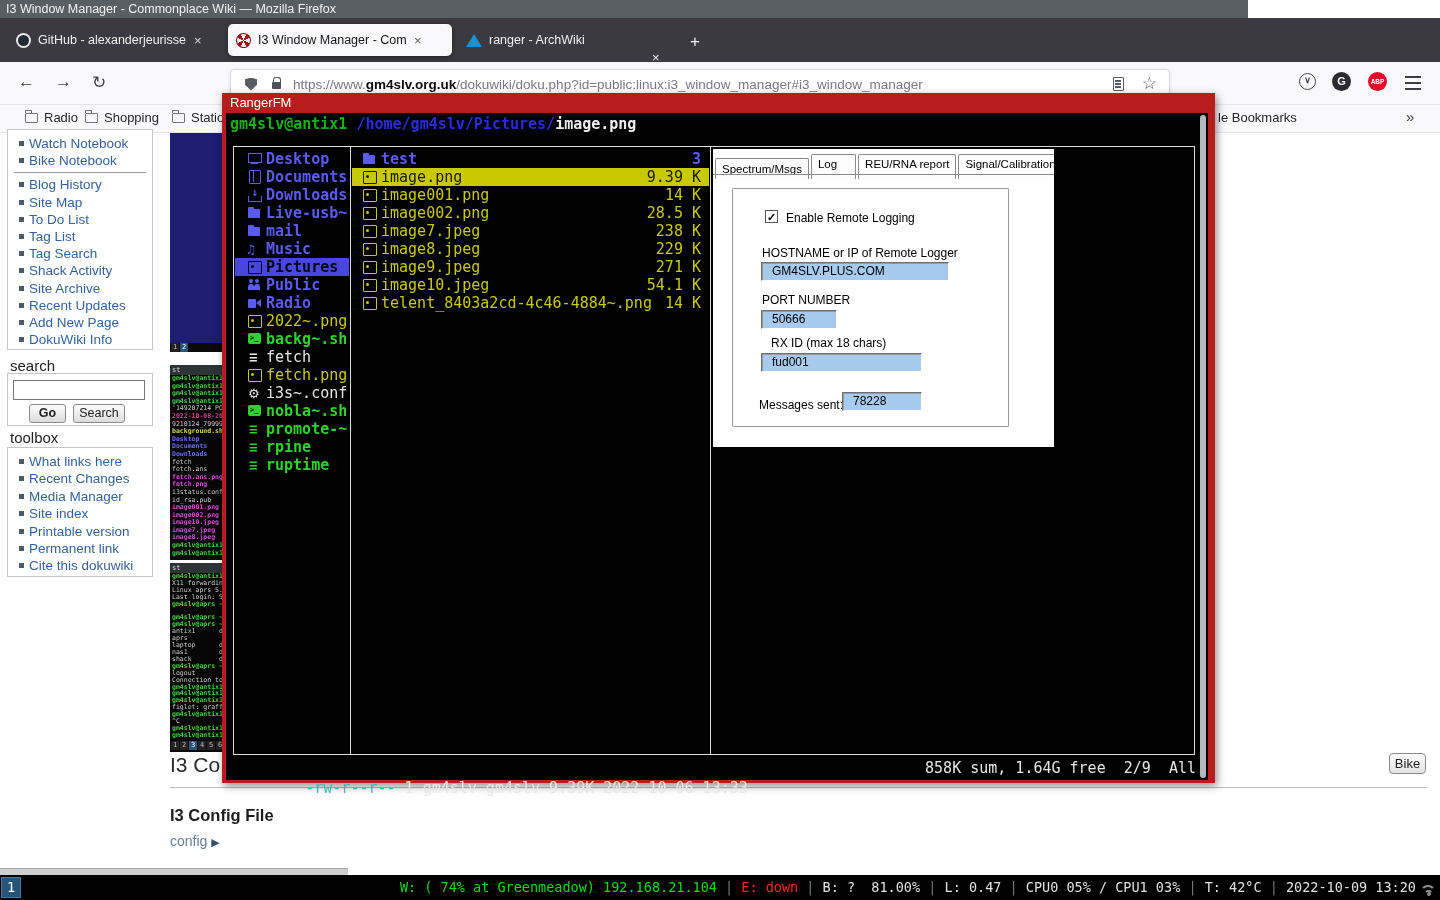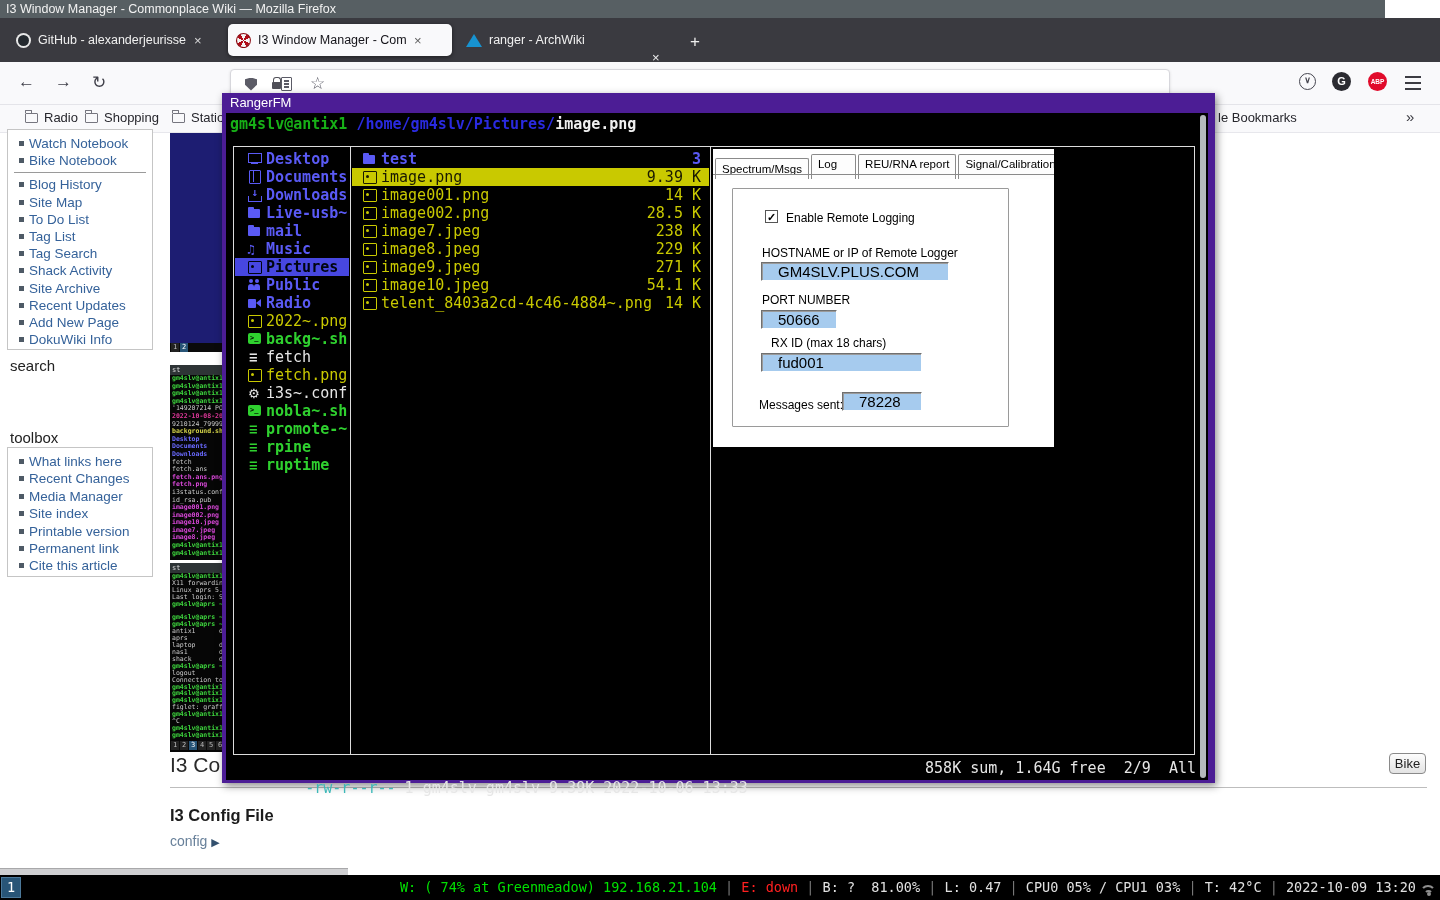--- a/index.html
+++ b/index.html
@@ -2,21 +2,21 @@
 <html><head>
 <meta charset="utf-8">
 <style>
   *{margin:0;padding:0;box-sizing:border-box;}
   html,body{width:1440px;height:900px;overflow:hidden;background:#000;}
   body{font-family:"Liberation Sans",sans-serif;}
   #screen{position:relative;width:1440px;height:900px;background:#fff;overflow:hidden;}
   .abs{position:absolute;}
 
   
-  #wm-titlebar{left:0;top:0;width:1385px;height:18px;background:#575f63;color:#f2f2f2;font-size:12.5px;line-height:18px;padding-left:6px;}
+  #wm-titlebar{left:0;top:0;width:1248px;height:18px;background:#575f63;color:#f2f2f2;font-size:12.5px;line-height:18px;padding-left:6px;}
 
   
   #tabbar{left:0;top:18px;width:1440px;height:44px;background:#3a3a40;}
   .tab{position:absolute;top:6px;height:32px;border-radius:5px;display:flex;align-items:center;font-size:12.5px;color:#f0f0f0;padding:0 8px;}
   .tab.active{background:#f9f9fb;color:#15141a;box-shadow:0 1px 4px rgba(0,0,0,.5);}
   .tab .tlabel{margin-left:7px;white-space:nowrap;overflow:hidden;max-width:148px;}
   .tab .tclose{margin-left:8px;color:inherit;opacity:.85;font-size:13px;}
   .gh-ic{width:15px;height:15px;border-radius:50%;background:#e8e8e8;position:relative;flex:none;}
   .gh-ic::before{content:"";position:absolute;left:2px;top:2px;width:11px;height:11px;border-radius:50%;background:#24292f;}
   .umb-ic{width:15px;height:15px;border-radius:50%;flex:none;background:conic-gradient(#b00c18 0 45deg,#f5f5f5 45deg 90deg,#b00c18 90deg 135deg,#f5f5f5 135deg 180deg,#b00c18 180deg 225deg,#f5f5f5 225deg 270deg,#b00c18 270deg 315deg,#f5f5f5 315deg 360deg);transform:rotate(22deg);border:1px solid #8a0a12;}
@@ -86,21 +86,21 @@
   #thumb3 .tline{line-height:6.9px;}
   .tline.g{color:#3dd43d;font-weight:bold;}
   .tline.w{color:#c8c8c8;}
   .tline.y{color:#d6d64a;font-weight:bold;}
   .tline.b{color:#6a6aff;font-weight:bold;}
   .tline.m{color:#d948d9;font-weight:bold;}
   .tline.p{color:#e0389a;font-weight:bold;}
   #thumb3-bar{position:absolute;left:0;bottom:2px;width:100%;height:9px;background:#0a0a0a;display:flex;gap:1px;padding-left:1px;}
 
   
-  #rwin{left:222px;top:93px;width:993px;height:690px;background:#4c1d95;box-shadow:2px 3px 8px rgba(0,0,0,.45);z-index:10;}
+  #rwin{left:222px;top:93px;width:993px;height:690px;background:#b91c1c;box-shadow:2px 3px 8px rgba(0,0,0,.45);z-index:10;}
   #rwin-title{height:20px;color:#fff;font-size:13px;line-height:19px;padding-left:8px;}
   #rterm{position:absolute;left:4px;top:20px;right:7px;bottom:3px;background:#000;font-family:"DejaVu Sans Mono",monospace;font-size:15px;color:#e6e6e6;}
   #rscroll{position:absolute;right:2px;top:2px;bottom:2px;width:6px;background:#b4b8bc;border-radius:3px;}
   #rprompt{position:absolute;left:4px;top:2px;font-weight:bold;white-space:pre;}
   #rprompt .pu{color:#17b117;}
   #rprompt .pp{color:#2a2ae0;}
   #rprompt .pf{color:#efefef;}
   #rbox{position:absolute;left:7px;top:33px;width:962px;height:609px;border:1px solid #dcdcdc;}
   .vsep{position:absolute;top:0;bottom:0;width:1px;background:#dcdcdc;}
   #vsep1{left:116px;} #vsep2{left:476px;}
@@ -143,21 +143,21 @@
 
   
   #pvdialog{position:absolute;left:479px;top:2px;width:341px;height:298px;background:#fff;color:#000;font-family:"Liberation Sans",sans-serif;overflow:hidden;}
   #pvtabs{position:absolute;left:2px;top:5px;height:20px;white-space:nowrap;}
   .pvtab{display:inline-block;height:25px;border:1px solid #8a8a8a;border-bottom:none;border-radius:2px 2px 0 0;background:#fdfdfd;font-size:11.5px;line-height:18px;padding:0 6px;margin-right:2px;vertical-align:bottom;}
   .pvtab.first{height:21px;line-height:20px;}
   #pvtab-line{position:absolute;left:0;top:25px;width:100%;border-top:1px solid #8a8a8a;}
   #pvgroup{position:absolute;left:19px;top:39px;width:277px;height:239px;border:1px solid #9a9a9a;border-radius:1px;}
   .pvcheck{position:absolute;left:32px;top:21px;width:13px;height:13px;border:1px solid #555;background:#fff;font-size:11px;line-height:12px;text-align:center;font-weight:bold;}
   .pvlabel{position:absolute;font-size:12px;color:#000;white-space:nowrap;}
-  .pvfield{position:absolute;background:#a6cbee;border:1px solid;border-color:#707070 #fff #fff #707070;box-shadow:inset 1px 1px 0 #9a9a9a;font-size:15px;line-height:17px;padding-left:16px;white-space:nowrap;overflow:hidden;}
+  .pvfield{position:absolute;background:#a6cbee;border:1px solid;border-color:#707070 #fff #fff #707070;box-shadow:inset 1px 1px 0 #9a9a9a;font-size:12px;line-height:17px;padding-left:10px;white-space:nowrap;overflow:hidden;}
 
   
   #ff-bottom-strip{left:0;top:868px;width:348px;height:7px;background:#cfcfd1;border-top:1px solid #a8a8aa;}
   #i3bar{left:0;top:875px;width:1440px;height:25px;background:#000;z-index:20;font-family:"DejaVu Sans Mono",monospace;font-size:13.5px;}
   #ws1{position:absolute;left:1px;top:2px;width:20px;height:21px;background:#285577;border:1px solid #4c7899;color:#fff;text-align:center;line-height:19px;}
   #i3status{position:absolute;right:24px;top:0;height:25px;line-height:25px;white-space:pre;color:#e0e0e0;}
   #i3status .grn{color:#00e000;}
   #i3status .red{color:#ff2020;}
   #i3status .sep{color:#777;}
   .wifi{position:absolute;right:4px;top:5px;width:16px;height:14px;}
@@ -194,20 +194,21 @@
     <span id="newtab-btn">+</span>
   </div>
 
   <div id="navbar" class="abs">
     <span class="navglyph" style="left:18px;">←</span>
     <span class="navglyph" style="left:55px;">→</span>
     <span class="navglyph" style="left:92px;">↻</span>
     <div id="urlbar">
       <span class="shield"></span>
       <span class="lock"></span>
+      <span id="url-text"><span>https://www.</span><span class="domain">gm4slv.org.uk</span><span>/dokuwiki/doku.php?id=public:linux:i3_window_manager#i3_window_manager</span></span>
       <span class="reader"></span>
       <span class="star">☆</span>
     </div>
     <span class="pocket">∨</span>
     <span class="gbadge">G</span>
     <span class="abp">ABP</span>
     <span class="burger"></span>
   </div>
 
   <div id="bookbar" class="abs">
@@ -237,30 +238,35 @@
     <a class="navitem">Tag List</a>
     <a class="navitem">Tag Search</a>
     <a class="navitem">Shack Activity</a>
     <a class="navitem">Site Archive</a>
     <a class="navitem">Recent Updates</a>
     <a class="navitem">Add New Page</a>
     <a class="navitem">DokuWiki Info</a>
   </div>
 
   <div id="search-head" class="abs sidehead">search</div>
+  <div id="searchbox" class="abs sidebox">
+    <input id="search-input" value="" style="">
+    <div class="wbtn" style="left:21px;width:37px;font-weight:bold;">Go</div>
+    <div class="wbtn" style="left:65px;width:52px;">Search</div>
+  </div>
 
   <div id="toolbox-head" class="abs sidehead">toolbox</div>
   <div id="toolbox" class="abs sidebox">
     <a class="navitem tb">What links here</a>
     <a class="navitem tb">Recent Changes</a>
     <a class="navitem tb">Media Manager</a>
     <a class="navitem tb">Site index</a>
     <a class="navitem tb">Printable version</a>
     <a class="navitem tb">Permanent link</a>
-    <a class="navitem tb">Cite this article</a>
+    <a class="navitem tb">Cite this dokuwiki</a>
   </div>
 
   <div id="thumb1" class="abs">
     <div id="thumb1-bar">
       <span class="miniws">1</span>
       <span class="miniws on">2</span>
     </div>
   </div>
 
   <div id="thumb2" class="abs thumb-term">

